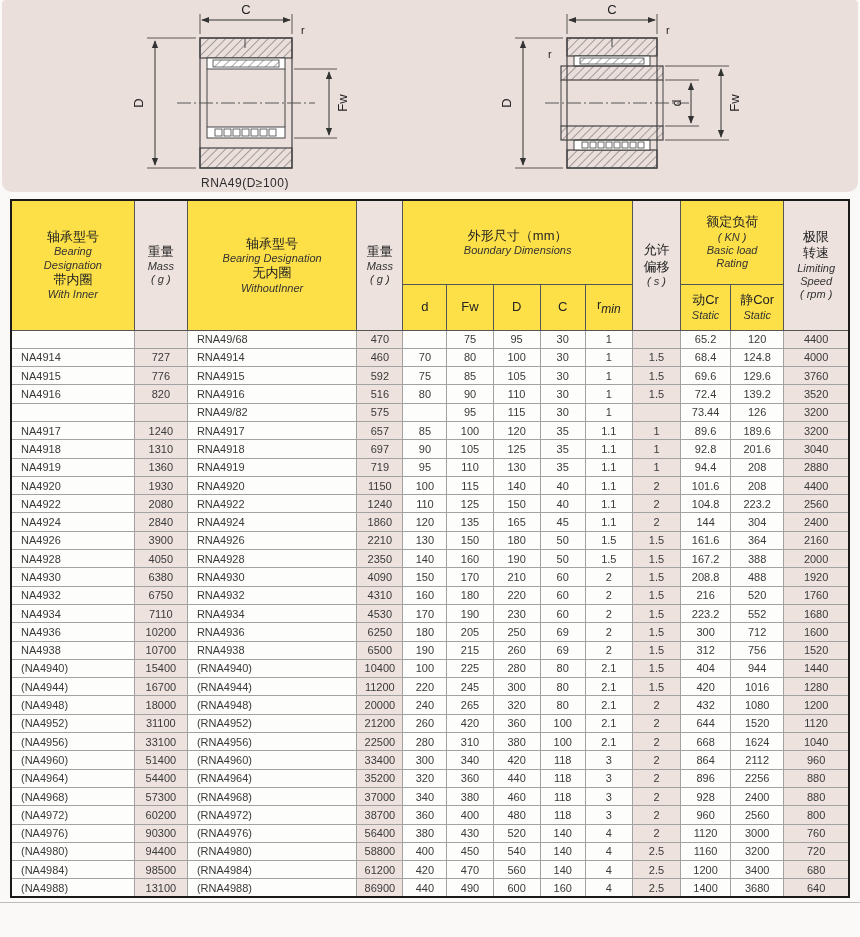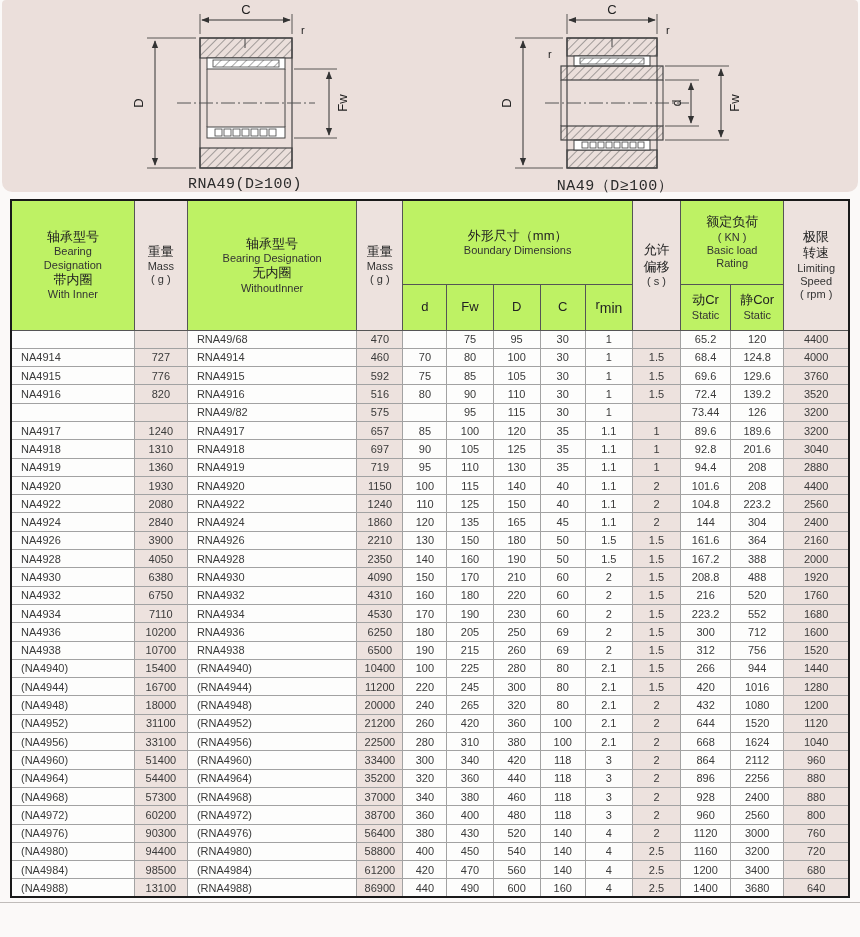--- a/index.html
+++ b/index.html
@@ -7,39 +7,39 @@
 
   
   .panel {
     width:856px; height:192px; margin:0 2px; background:#ebdfdb;
     border-radius:4px 4px 10px 10px;
     display:flex; justify-content:center; align-items:flex-start; gap:30px;
     padding-top:2px;
   }
   .diagram { width:340px; text-align:center; }
   .diagram svg { display:block; }
-  .caption { font-size:15px; color:#2b2b2b; margin-top:-8px; letter-spacing:.5px;font-family:Liberation Mono, monospace; }
+  .caption { font-size:12px; color:#2b2b2b; margin-top:-8px; letter-spacing:.5px; }
 
   
   .tbl-wrap { margin:7px 10px 0 10px; }
   table { border-collapse:collapse; table-layout:fixed; width:840px; background:#fdfdfc; }
   th, td { border:1px solid #8f8f8f; font-weight:normal; }
   table { border:2px solid #1a1a1a; }
-  thead th { border-color:#555; background:#bef264; vertical-align:middle; text-align:center; }
+  thead th { border-color:#555; background:#fde047; vertical-align:middle; text-align:center; }
   thead .zh { display:block; font-size:13px; color:#222; line-height:1.25; }
-  thead .en { display:block; font-size:11px; color:#333; line-height:1.2; }
+  thead .en { display:block; font-size:11px; color:#333; line-height:1.2;font-style:italic; }
   th.shade, td.shade { background:#ede2de; }
   .h-top { height:84px; }
   .h-sub { height:46px; }
   tbody td {
     height:18.3px; font-size:11px; color:#3a3a3a; text-align:center;
     border-color:#a2a2a2; white-space:nowrap; overflow:hidden;
   }
   tbody td.left { text-align:left; padding-left:9px; }
-  sub { font-size:14px; }
+  sub { font-size:12px;font-style:italic; }
 
   .bottom-rule { width:860px; height:1px; background:#c0bcba; margin-top:4px; }
 </style>
 </head>
 <body>
 
 <div class="panel">
 
   <div class="diagram">
     <svg width="340" height="182" viewBox="0 0 340 182">
@@ -149,21 +149,20 @@
       <line x1="220" y1="78" x2="254" y2="78" stroke="#333" stroke-width="0.8"></line>
       <line x1="220" y1="124" x2="254" y2="124" stroke="#333" stroke-width="0.8"></line>
       <line x1="246" y1="81" x2="246" y2="121" stroke="#333" stroke-width="1" marker-start="url(#arrR)" marker-end="url(#arrR)"></line>
       <text x="236" y="101" font-size="12" fill="#222" text-anchor="middle" transform="rotate(-90 236 101)">d</text>
 
       <line x1="220" y1="64" x2="284" y2="64" stroke="#333" stroke-width="0.8"></line>
       <line x1="220" y1="138" x2="284" y2="138" stroke="#333" stroke-width="0.8"></line>
       <line x1="276" y1="67" x2="276" y2="135" stroke="#333" stroke-width="1" marker-start="url(#arrR)" marker-end="url(#arrR)"></line>
       <text x="294" y="101" font-size="13" fill="#222" text-anchor="middle" transform="rotate(-90 294 101)">Fw</text>
     </svg>
-    <div class="caption">NA49（D≥100）</div>
   </div>
 </div>
 
 <div class="tbl-wrap">
   <table>
     <colgroup>
       <col style="width:123px">
         <col style="width:53px">
         <col style="width:169px">
         <col style="width:46px">
@@ -526,21 +525,21 @@
           <td class="left">(NA4940)</td>
           <td class="shade">15400</td>
           <td class="left">(RNA4940)</td>
           <td class="shade">10400</td>
           <td>100</td>
           <td>225</td>
           <td>280</td>
           <td>80</td>
           <td>2.1</td>
           <td class="shade">1.5</td>
-          <td>266</td>
+          <td>404</td>
           <td>944</td>
           <td class="shade">1440</td>
         </tr>
         <tr>
           <td class="left">(NA4944)</td>
           <td class="shade">16700</td>
           <td class="left">(RNA4944)</td>
           <td class="shade">11200</td>
           <td>220</td>
           <td>245</td>

